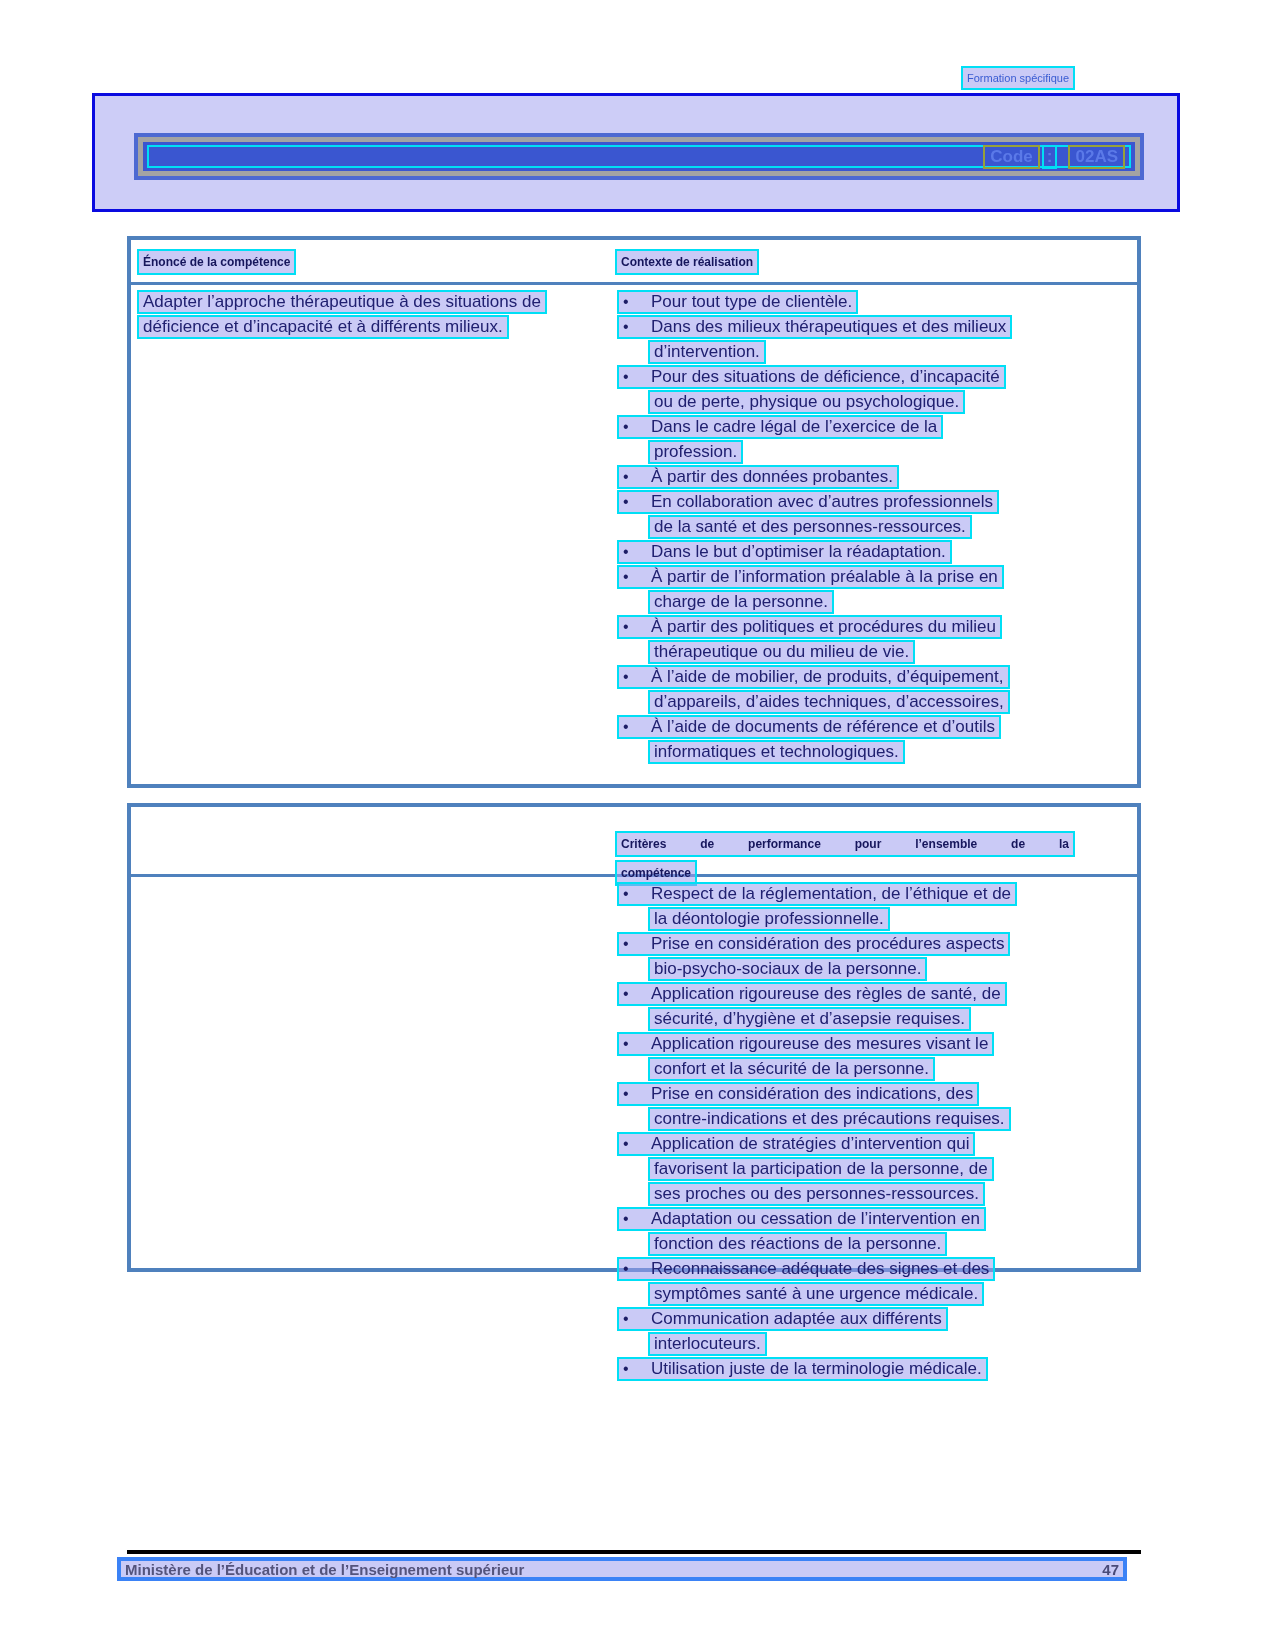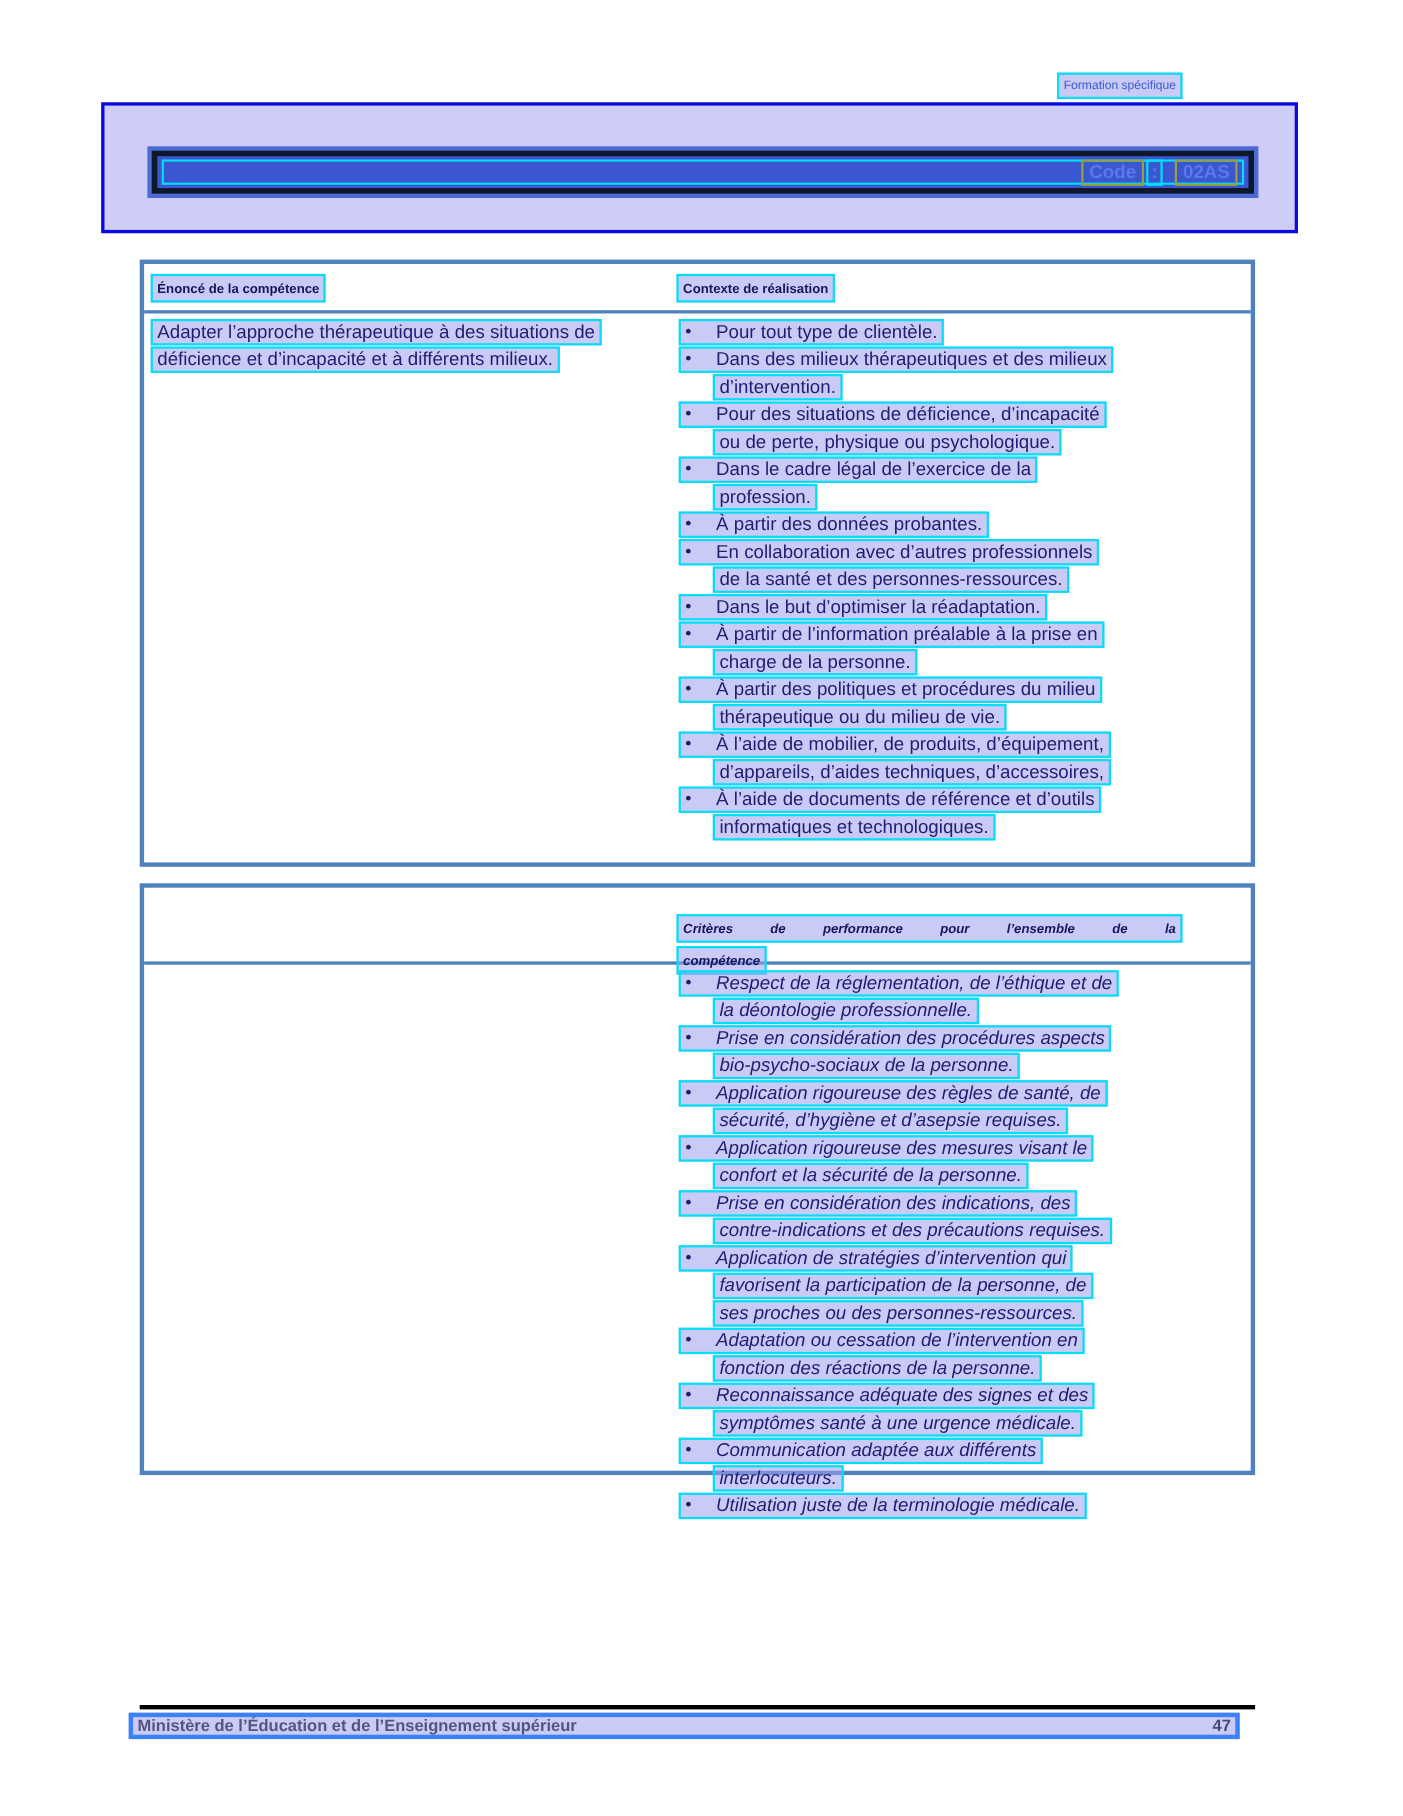--- a/index.html
+++ b/index.html
@@ -22,21 +22,21 @@
   .formation{position:absolute;left:961px;top:66px;color:#3a5cd2;font-size:11px;}
   
   .top-block{
     position:absolute;left:92px;top:93px;width:1088px;height:119px;
     background:#cdcdf7;border:3px solid #0a0ae0;box-sizing:border-box;
   }
   
   .banner{position:absolute;left:39px;top:37px;width:1010px;height:47px;background:#4d69d2;}
   .banner-red{
     position:absolute;left:4px;top:4px;right:4px;bottom:4px;
-    border:5px solid #0f172a;background:#3a56d0;box-sizing:border-box;
+    border:5px solid #a3a3a3;background:#3a56d0;box-sizing:border-box;
   }
   .banner-line{
     position:absolute;left:4px;top:3px;right:4px;bottom:3px;
     border:2px solid #00dff5;box-sizing:border-box;
     display:flex;align-items:center;justify-content:flex-end;
     color:#5b79e8;font-size:17px;font-weight:bold;
   }
   .code-box{border:2px solid #97a03a;padding:0 5px;line-height:20px;display:inline-block;}
   .sep-box{border:2px solid #00dff5;padding:0 3px;line-height:20px;display:inline-block;margin:0 11px 0 2px;}
   .code-value{margin-right:4px;}
@@ -49,21 +49,21 @@
     position:absolute;top:0px;color:#3a5ccd;font-weight:bold;font-style:italic;font-size:20px;line-height:23px;
   }
   .h-objectif{left:7px;}
   .h-standard{left:482px;}
   
   .doc-table{
     position:absolute;left:127px;width:1014px;
     border:4px solid #4f81bd;box-sizing:border-box;background:#ffffff;
   }
   .t1{top:236px;height:552px;}
-  .t2{top:803px;height:538px;font-style:italic;}
+  .t2{top:803px;height:469px;}
   .t-header{
     border-bottom:3px solid #4f81bd;box-sizing:border-box;position:relative;
     font-weight:bold;color:#16165c;
   }
   .t1 .t-header{height:45px;}
   .t2 .t-header{height:70px;}
   .t-header .hl{font-size:12px;line-height:22px;font-weight:bold;}
   .hdr-left{position:absolute;left:6px;top:9px;}
   .hdr-right{position:absolute;left:484px;top:9px;}
   .t2 .hdr-right{top:24px;}

